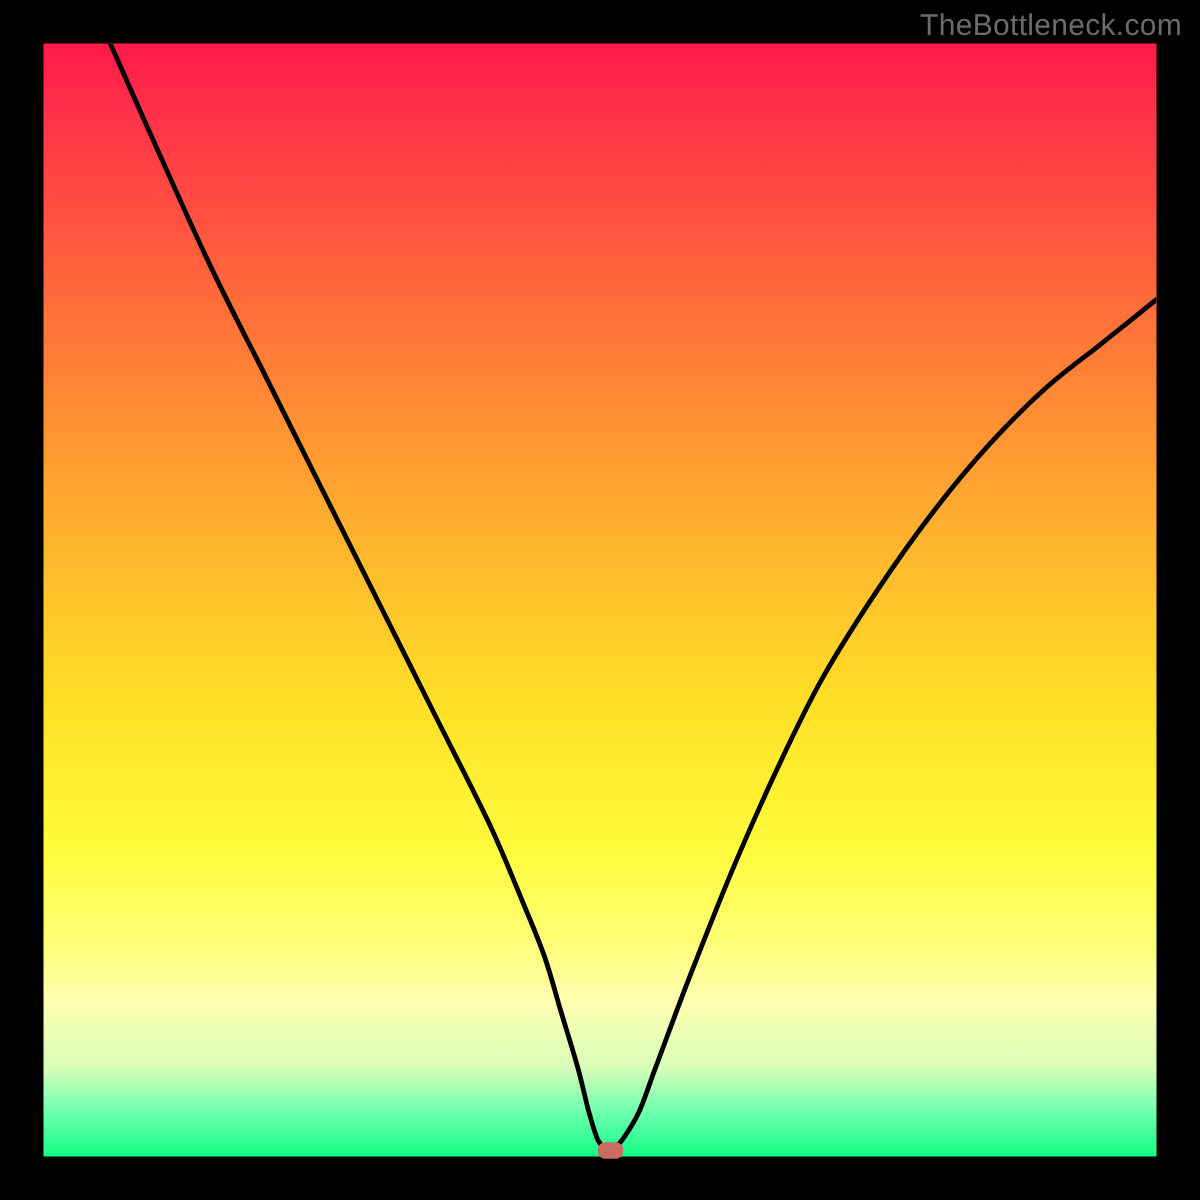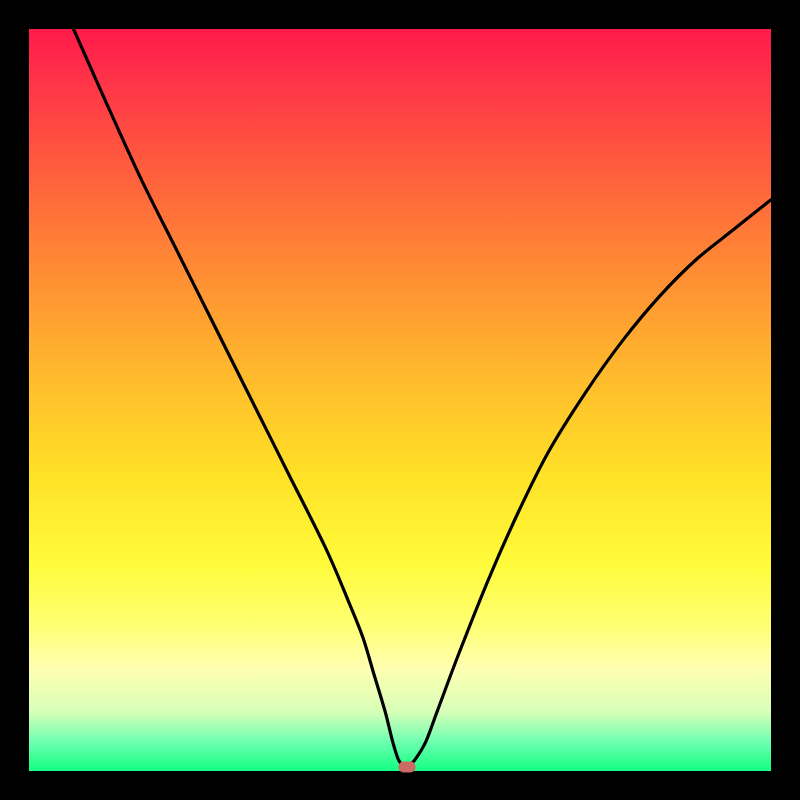--- a/index.html
+++ b/index.html
@@ -72,13 +72,14 @@
   <div class="plot-area">
 
     <svg class="curve" viewBox="0 0 742 742" preserveAspectRatio="none">
       <path fill="none" stroke-width="3.2" stroke-linecap="round" stroke-linejoin="round" d="M 44.52 0.00 C 49.47 11.13, 63.07 42.05, 74.20 66.78 C 85.33 91.51, 98.93 122.43, 111.30 148.40 C 123.67 174.37, 136.03 197.87, 148.40 222.60 C 160.77 247.33, 173.13 272.07, 185.50 296.80 C 197.87 321.53, 210.23 346.27, 222.60 371.00 C 234.97 395.73, 247.33 420.47, 259.70 445.20 C 272.07 469.93, 286.91 498.38, 296.80 519.40 C 306.69 540.42, 312.88 556.50, 319.06 571.34 C 325.24 586.18, 329.57 596.07, 333.90 608.44 C 338.23 620.81, 341.32 633.17, 345.03 645.54 C 348.74 657.91, 353.07 671.51, 356.16 682.64 C 359.25 693.77, 361.35 704.28, 363.58 712.32 C 365.81 720.36, 367.66 726.91, 369.52 730.87 C 371.37 734.83, 372.98 735.20, 374.71 736.06 C 376.44 736.93, 378.05 736.93, 379.90 736.06 C 381.76 735.20, 383.00 734.83, 385.84 730.87 C 388.68 726.91, 393.26 720.36, 396.97 712.32 C 400.68 704.28, 402.54 697.48, 408.10 682.64 C 413.67 667.80, 421.70 645.54, 430.36 623.28 C 439.02 601.02, 450.15 572.58, 460.04 549.08 C 469.93 525.58, 479.83 503.32, 489.72 482.30 C 499.61 461.28, 508.27 442.73, 519.40 422.94 C 530.53 403.15, 544.13 382.13, 556.50 363.58 C 568.87 345.03, 581.23 327.72, 593.60 311.64 C 605.97 295.56, 618.33 280.72, 630.70 267.12 C 643.07 253.52, 655.43 241.15, 667.80 230.02 C 680.17 218.89, 692.53 210.23, 704.90 200.34 C 717.27 190.45, 735.82 175.61, 742.00 170.66" stroke="#000000"></path>
     </svg>
 
     <div class="marker" style="left: 377.678px; top: 737.548px; background: rgb(204, 106, 100);"></div>
 
   </div>
 
+  <div class="watermark">TheBottleneck.com</div>
 </div>
 
 </body></html>

